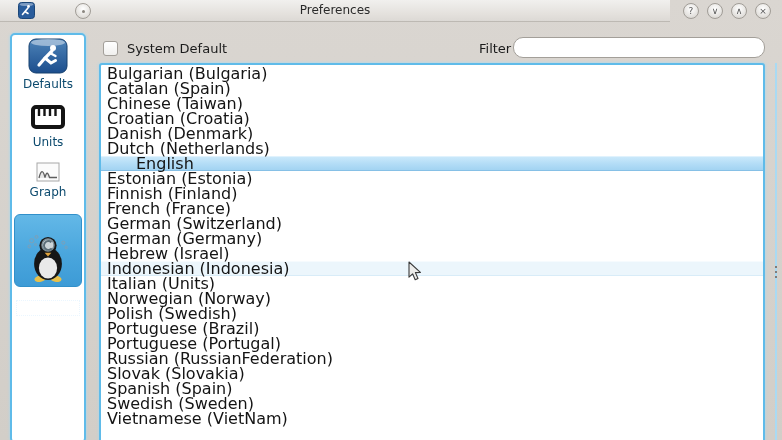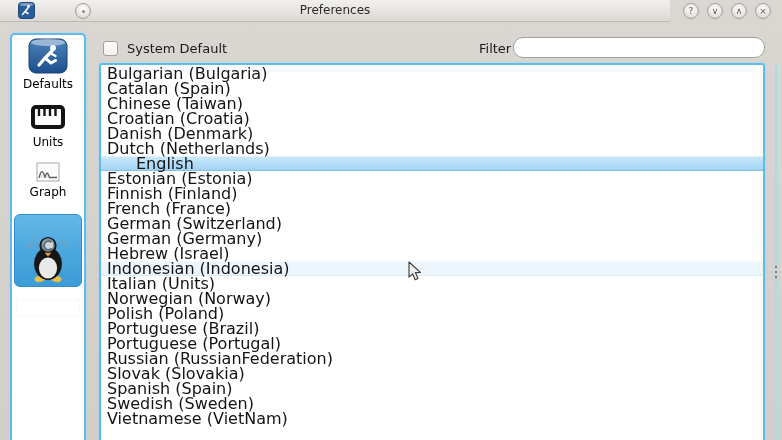--- a/index.html
+++ b/index.html
@@ -20,21 +20,21 @@
               text-align:center; cursor:default; }
   .tb-menu { left:75px; }
   .tb-menu .dot { position:absolute; left:6px; top:6px; width:3px; height:3px;
                   border-radius:50%; background:#8a867f; }
   .tb-help  { left:683px; } .tb-down { left:707px; } .tb-up { left:731px; } .tb-close { left:755px; }
 
   
   .sidebar { position:absolute; left:10px; top:33px; width:76px; height:410px;
              background:#fff; border:2px solid #5fbbe9; border-radius:5px;
              box-shadow:0 0 3px #9ed9f5; }
-  .side-item { position:absolute; left:0; width:72px; text-align:center; color:#000000;
+  .side-item { position:absolute; left:0; width:72px; text-align:center; color:#0c4a6e;
                font-size:12px; }
   .side-item .ic { display:block; margin:0 auto 3px auto; }
   .si-defaults { top:3px; }
   .si-units    { top:67px; }
   .si-graph    { top:127px; }
   .si-language { top:179px; left:2px; width:68px; height:73px; border-radius:6px;
                  background:linear-gradient(180deg,#63b8e7 0%,#4aa6dd 55%,#3d9bd6 100%);
                  border:1px solid #3190ca; color:#fff; padding-top:18px; }
   .si-language .lbl { display:inline-block; border:1px dotted #eaf6ff; padding:0 1px; }
 
@@ -160,21 +160,21 @@
     <div class="row sel">English</div>
     <div class="row">Estonian (Estonia)</div>
     <div class="row">Finnish (Finland)</div>
     <div class="row">French (France)</div>
     <div class="row">German (Switzerland)</div>
     <div class="row">German (Germany)</div>
     <div class="row">Hebrew (Israel)</div>
     <div class="row hov">Indonesian (Indonesia)</div>
     <div class="row">Italian (Units)</div>
     <div class="row">Norwegian (Norway)</div>
-    <div class="row">Polish (Poland)</div>
+    <div class="row">Polish (Swedish)</div>
     <div class="row">Portuguese (Brazil)</div>
     <div class="row">Portuguese (Portugal)</div>
     <div class="row">Russian (RussianFederation)</div>
     <div class="row">Slovak (Slovakia)</div>
     <div class="row">Spanish (Spain)</div>
     <div class="row">Swedish (Sweden)</div>
     <div class="row">Vietnamese (VietNam)</div>
   </div>
 
   <div class="vline"></div>

